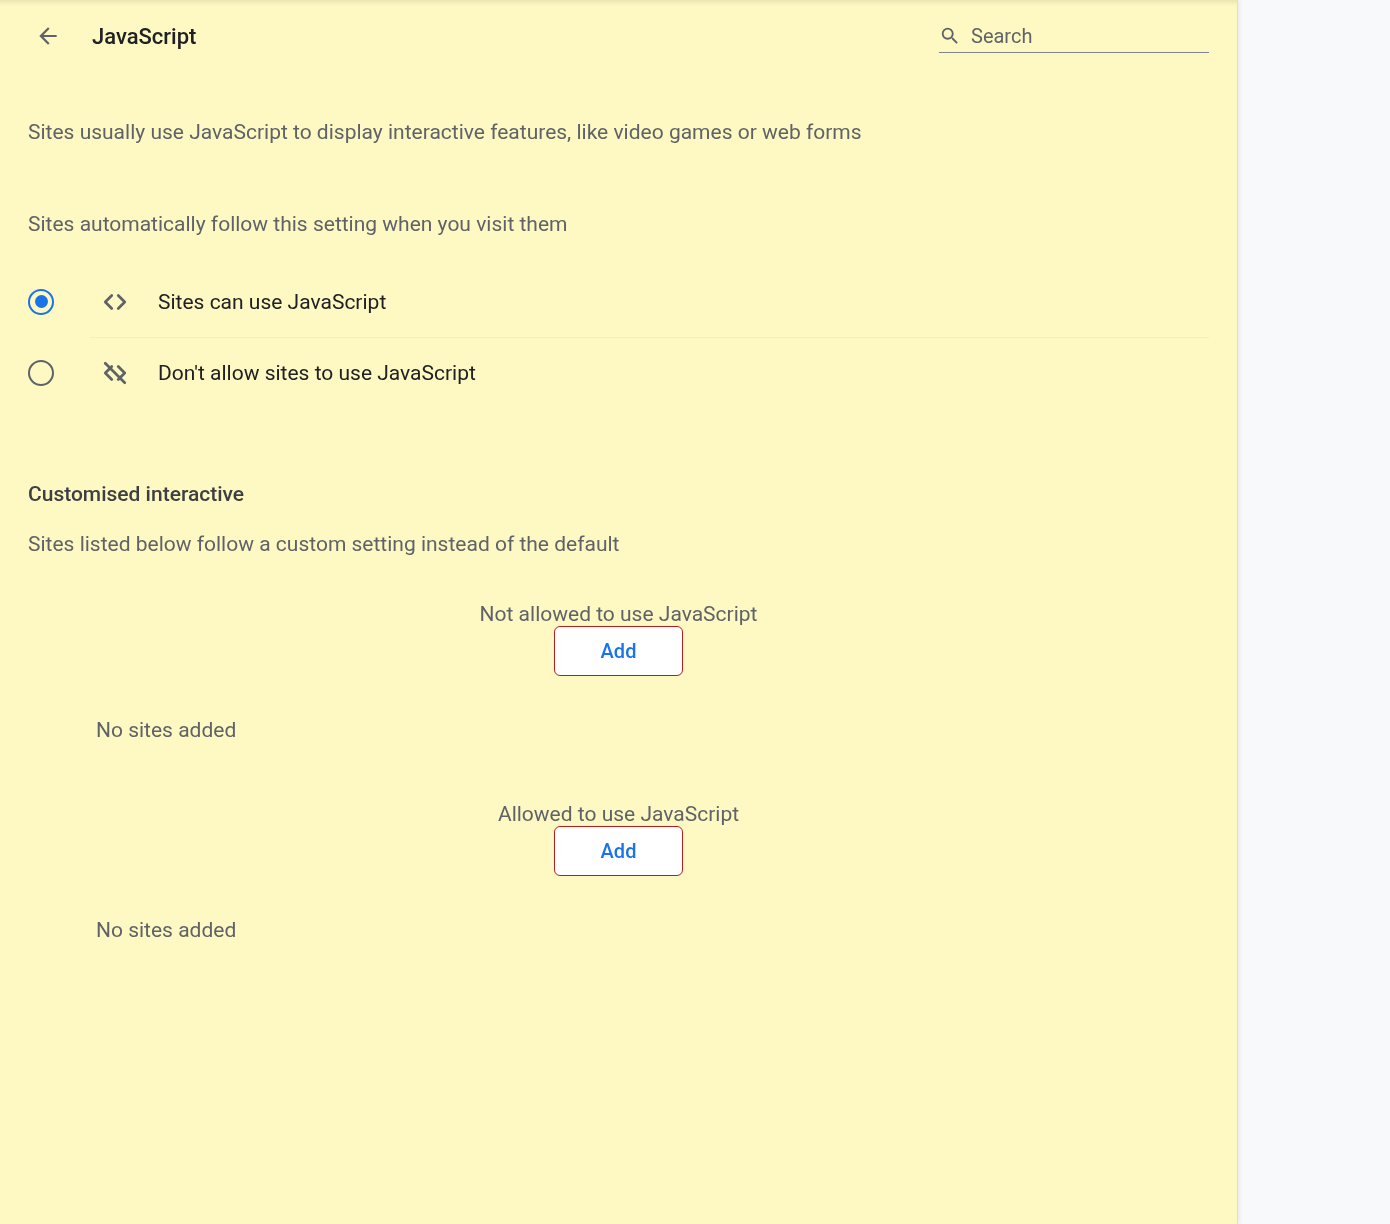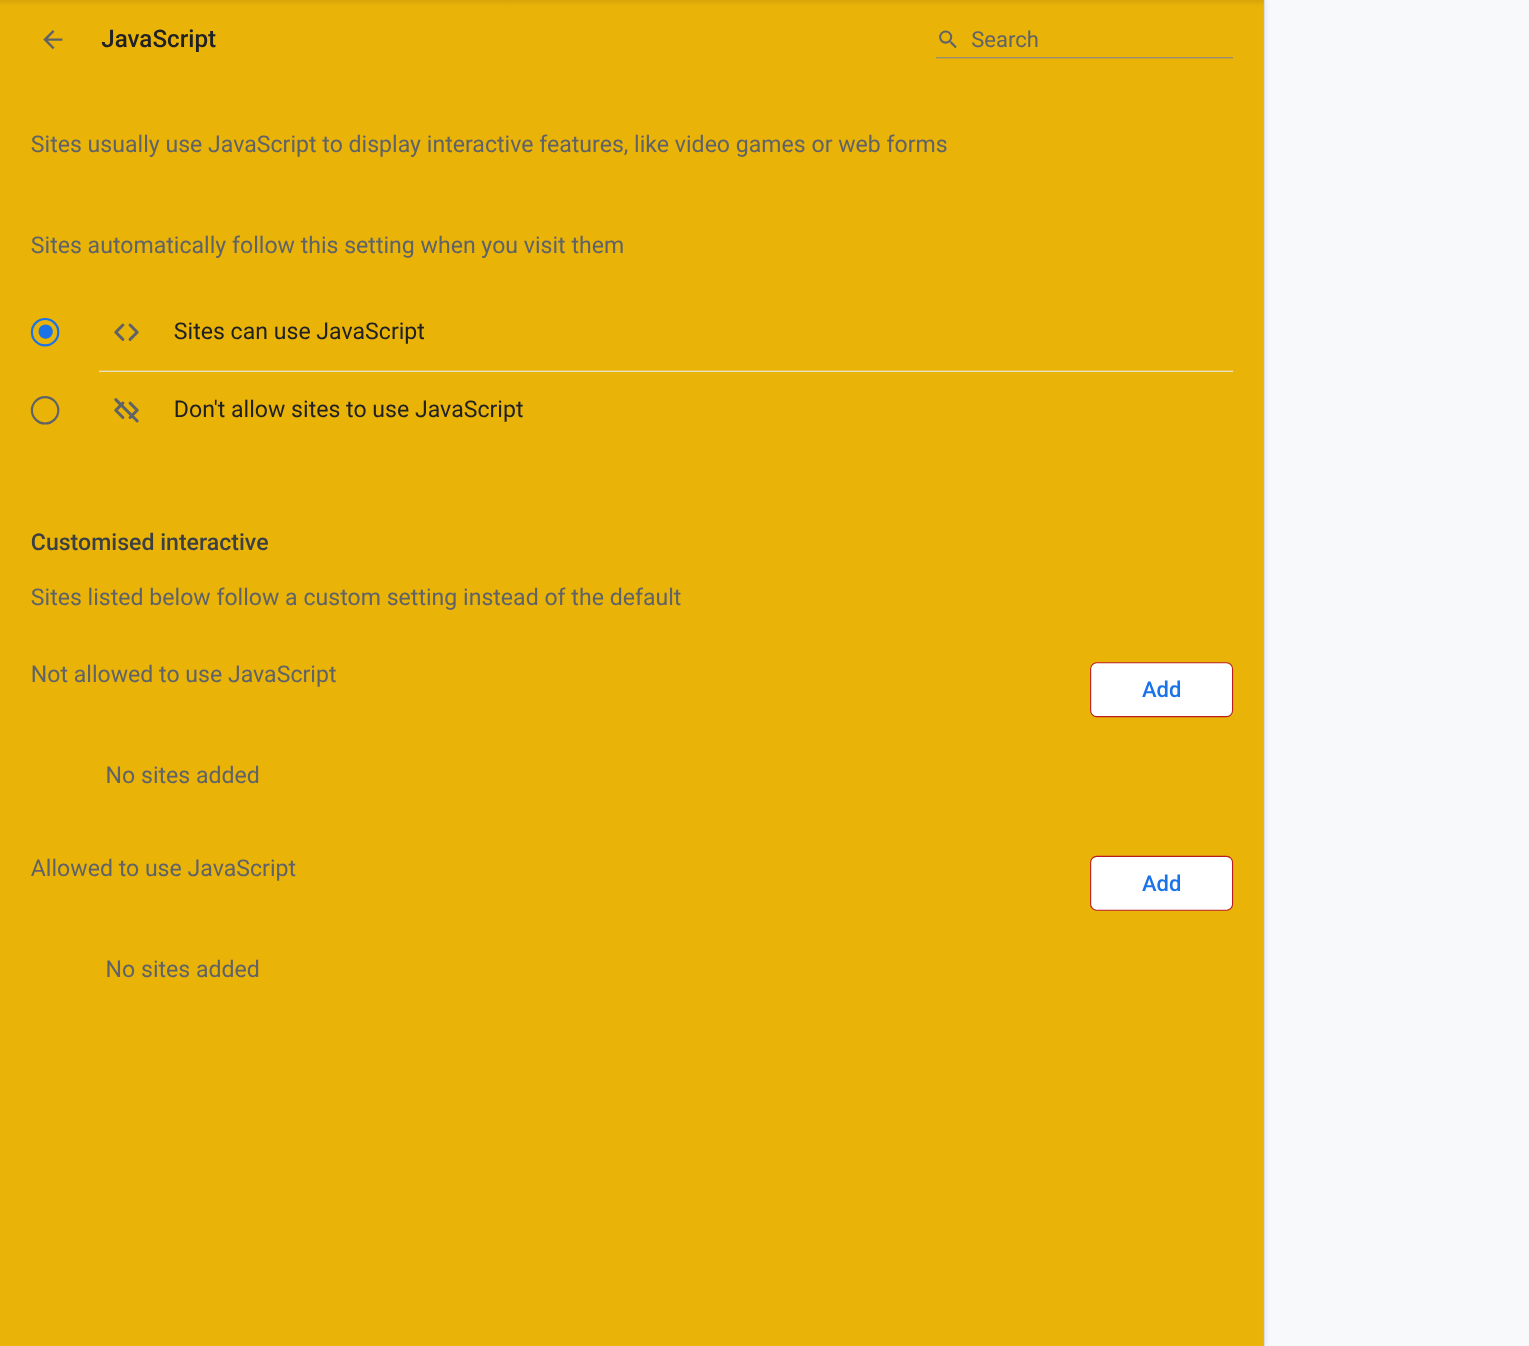--- a/index.html
+++ b/index.html
@@ -8,22 +8,22 @@
       box-sizing: border-box;
       font-family: -apple-system, BlinkMacSystemFont, "Segoe UI", Roboto, Arial, sans-serif;
     }
     body {
       background: #f8f9fa;
       width: 1390px;
       height: 1224px;
       overflow: hidden;
     }
     .panel {
-      background: #eab308;
-      width: 1150px;
+      background: #fef9c3;
+      width: 1238px;
       min-height: 1224px;
       margin-left: 0;
       border-right: 1px solid #dadce0;
       box-shadow: 2px 0 4px rgba(0,0,0,0.06);
     }
     .top-edge {
       height: 6px;
       background: linear-gradient(to bottom, rgba(0,0,0,0.08), transparent);
     }
     .header {
@@ -138,22 +138,24 @@
     }
     .radio-label {
       font-size: 21px;
       color: #202124;
     }
     .list-section {
       margin-bottom: 60px;
     }
     .list-header {
       display: flex;
+      align-items: center;
       justify-content: space-between;
       margin-bottom: 42px;
+      flex-direction: column;
     }
     .list-title {
       font-size: 21px;
       color: #5f6368;
     }
     .add-btn {
       border: 1px solid #b91c1c;
       background: #fff;
       color: #1a73e8;
       font-size: 20px;

